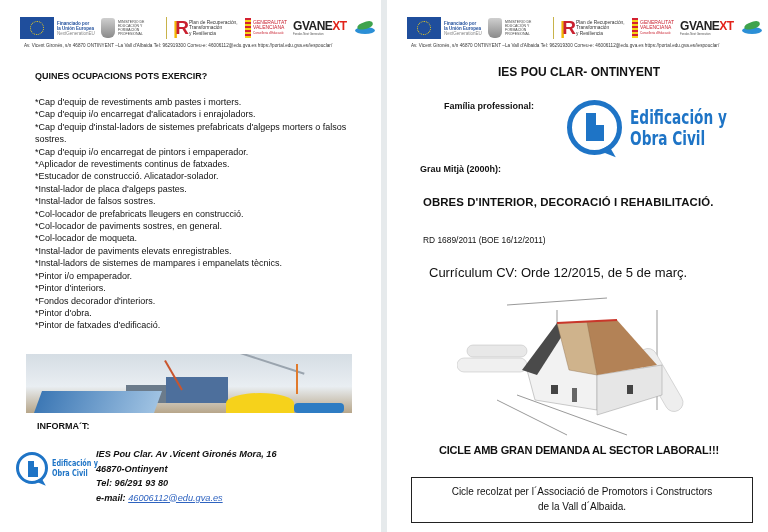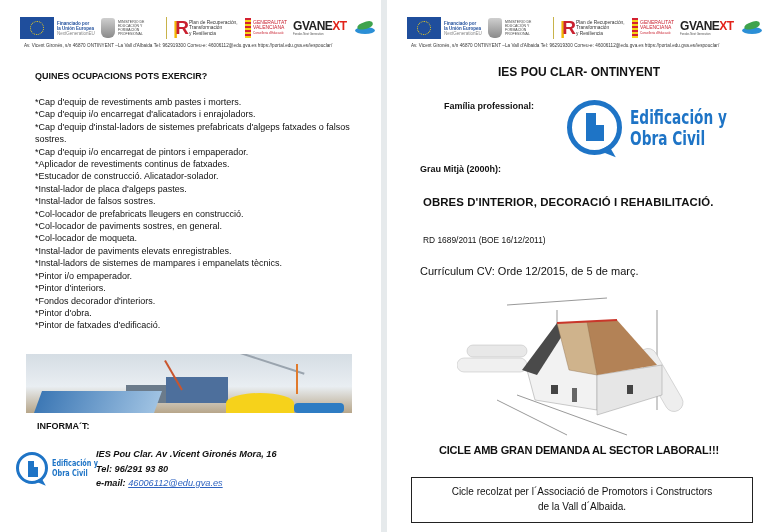--- a/index.html
+++ b/index.html
@@ -80,21 +80,21 @@
   .logo-ec.big { left: 180px; top: 100px; }
   .logo-ec.big .bubble { width: 55px; height: 55px; border-width: 5px; }
   .logo-ec.big .bldgs { left: 14px; top: 8px; width: 10px; height: 28px; }
   .logo-ec.big .bldgs::before { left: 10px; top: 12px; width: 8px; height: 16px; }
   .logo-ec.big .bubble::after { bottom: -11px; right: 4px; border-left: 11px solid transparent; border-top: 14px solid #1e74c6; }
   .logo-ec.big .ec-text { font-size: 19px; line-height: 21px; margin-left: 8px; width: 160px; }
 
   .grade-label { position: absolute; top: 164px; left: 33px; font-size: 9px; font-weight: bold; }
   .cycle-title { position: absolute; top: 196px; left: 36px; font-size: 11.4px; font-weight: bold; letter-spacing: 0.1px; }
   .rd-line { position: absolute; top: 235px; left: 36px; font-size: 8.4px; }
-  .curr-line { position: absolute; top: 265px; left: 33px; font-size: 11px; }
+  .curr-line { position: absolute; top: 265px; left: 42px; font-size: 13px; }
 
   .house-img { position: absolute; top: 290px; left: 70px; width: 255px; height: 148px; }
 
   .demand { position: absolute; top: 444px; left: 0; width: 384px; text-align: center; font-size: 11px; font-weight: bold; letter-spacing: -0.2px; }
   .assoc-box { position: absolute; top: 477px; left: 24px; width: 342px; height: 46px; border: 1px solid #222; text-align: center;
     font-size: 10px; line-height: 15px; padding-top: 6px; }
 </style>
 </head>
 <body>
 
@@ -134,21 +134,21 @@
       <div class="gvanext-sub">Fondos Next Generation</div>
     </div>
     <div class="logo-lake"></div>
   </div>
   <div class="address">Av. Vicent Gironés, s/n   46870 ONTINYENT –La Vall d'Albaida  Tel: 962919300   Correu-e: 46006112@edu.gva.es   https://portal.edu.gva.es/iespouclar/</div>
 
   <div class="occ-title">QUINES OCUPACIONS POTS EXERCIR?</div>
   <ul class="occ-list">
     <li>*Cap d'equip de revestiments amb pastes i morters.</li>
     <li>*Cap d'equip i/o encarregat d'alicatadors i enrajoladors.</li>
-    <li>*Cap d'equip d'instal-ladors de sistemes prefabricats d'algeps fatxades o falsos sostres.</li>
+    <li>*Cap d'equip d'instal-ladors de sistemes prefabricats d'algeps morters o falsos sostres.</li>
     <li>*Cap d'equip i/o encarregat de pintors i empaperador.</li>
     <li>*Aplicador de revestiments continus de fatxades.</li>
     <li>*Estucador de construcció. Alicatador-solador.</li>
     <li>*Instal-lador de placa d'algeps pastes.</li>
     <li>*Instal-lador de falsos sostres.</li>
     <li>*Col-locador de prefabricats lleugers en construcció.</li>
     <li>*Col-locador de paviments sostres, en general.</li>
     <li>*Col-locador de moqueta.</li>
     <li>*Instal-lador de paviments elevats enregistrables.</li>
     <li>*Instal-ladors de sistemes de mampares i empanelats tècnics.</li>
@@ -177,20 +177,21 @@
       <div class="bldgs"></div>
     </div>
     <div class="ec-text">
       <div>Edificación y</div>
       <div>Obra Civil</div>
     </div>
   </div>
 
   <div class="contact">
     <div>IES Pou Clar. Av .Vicent Gironés Mora, 16</div>
+    <div>46870-Ontinyent</div>
     <div>Tel: 96/291 93 80</div>
     <div><span>e-mail: </span><a>46006112@edu.gva.es</a></div>
   </div>
 </div>
 
 <div class="page right">
   <div class="logos">
     <div class="logo-eu">
       <div class="eu-flag"></div>
       <div class="eu-text">

